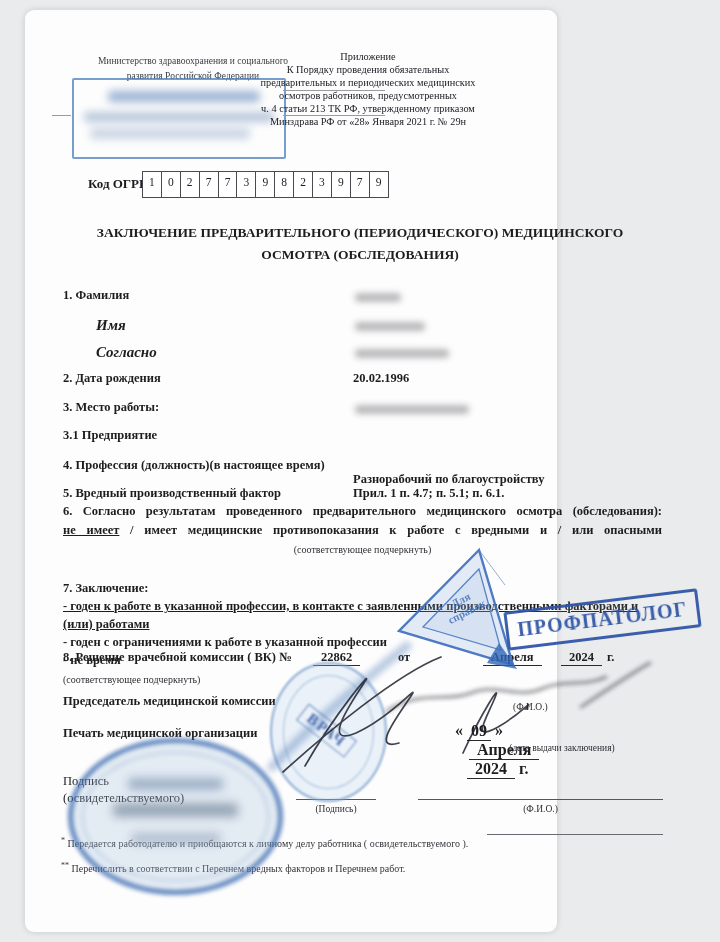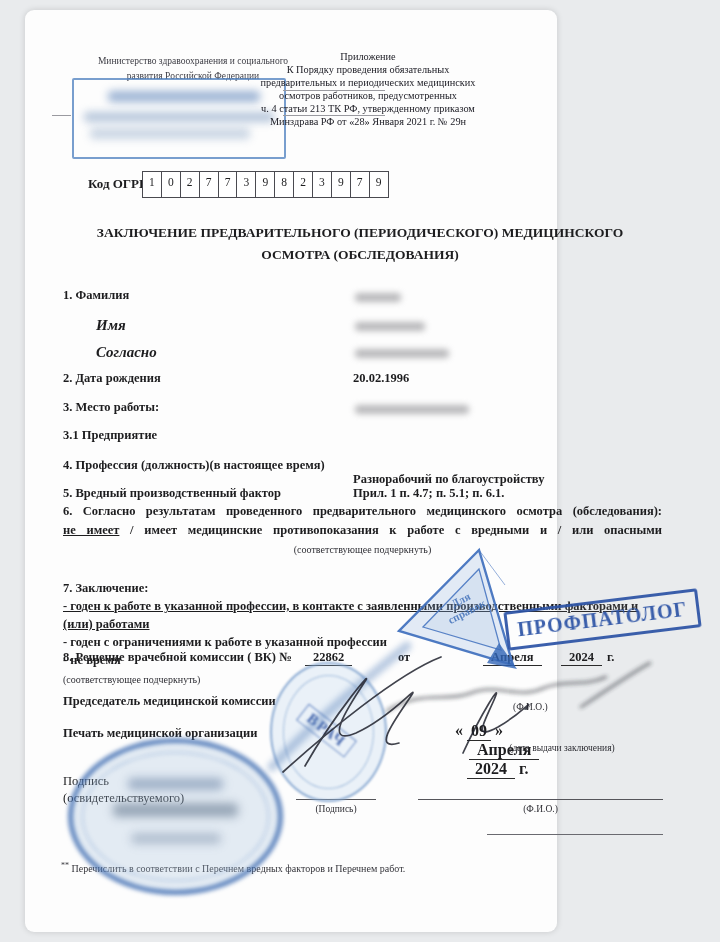--- a/index.html
+++ b/index.html
@@ -141,21 +141,21 @@
 
   <div class="abs s7">
     <div>7. Заключение:</div>
     <div class="u">- годен к работе в указанной профессии, в контакте с заявленными производственными факторами и (или) работами</div>
     <div>- годен с ограничениями к работе в указанной профессии</div>
     <div>- не время</div>
     <div class="note" style="margin-top:2px;">(соответствующее подчеркнуть)</div>
   </div>
 
   <div class="abs s8" style="left:38px;">8. Решение врачебной комиссии ( ВК) №</div>
-  <div class="abs s8 uline" style="left:280px;">22862</div>
+  <div class="abs s8 uline" style="left:288px;">22862</div>
   <div class="abs s8" style="left:373px;">от</div>
   <div class="abs s8 uline" style="left:458px;">Апреля</div>
   <div class="abs s8 uline" style="left:536px;">2024</div>
   <div class="abs s8" style="left:582px;">г.</div>
 
   <div class="abs lab" style="top:684px;">Председатель медицинской комиссии</div>
   <div class="abs cap" style="left:488px;top:692px;">(Ф.И.О.)</div>
 
   <div class="abs lab" style="top:716px;">Печать медицинской организации</div>
   <div class="abs" style="left:430px;top:712px;font-size:16px;font-weight:bold;">
@@ -169,20 +169,21 @@
   <div class="abs cap center" style="left:432px;top:733px;width:210px;">(дата выдачи заключения)</div>
 
   <div class="abs t12" style="left:38px;top:764px;">Подпись</div>
   <div class="abs t12" style="left:38px;top:781px;text-align:center;">(освидетельствуемого)</div>
 
   <div class="sigline" style="left:271px;top:789px;width:80px;"></div>
   <div class="abs cap center" style="left:251px;top:794px;width:120px;">(Подпись)</div>
   <div class="sigline" style="left:393px;top:789px;width:245px;"></div>
   <div class="abs cap center" style="left:393px;top:794px;width:245px;">(Ф.И.О.)</div>
 
+  <div class="abs fn" style="left:36px;top:826px;width:610px;"><sup>*</sup> <span>Передается работодателю и приобщаются к личному делу работника ( освидетельствуемого ).</span></div>
   <div class="hline" style="left:462px;top:824px;width:176px;border-top-color:#6a6a70;"></div>
   <div class="abs fn" style="left:36px;top:851px;width:610px;"><sup>**</sup> <span>Перечислить в соответствии с Перечнем вредных факторов и Перечнем работ.</span></div>
 
   <div class="abs org-stamp">
     <div class="blob" style="left:55px;top:35px;width:95px;height:12px;background:#6f87a8;opacity:.6;"></div>
     <div class="blob" style="left:40px;top:60px;width:125px;height:14px;background:#64788f;opacity:.6;"></div>
     <div class="blob" style="left:58px;top:90px;width:90px;height:11px;background:#7d90a9;opacity:.5;"></div>
   </div>
 
   <div class="abs vrach-stamp">

